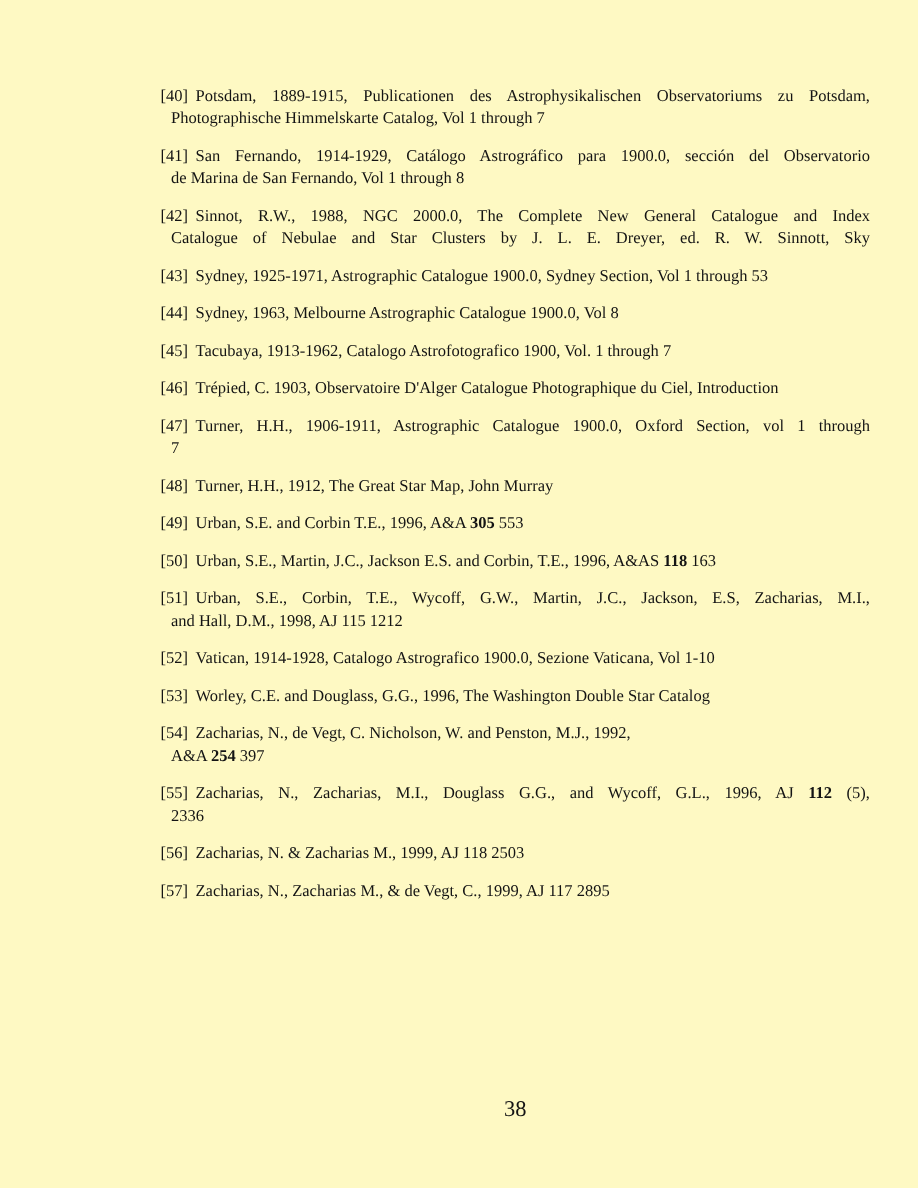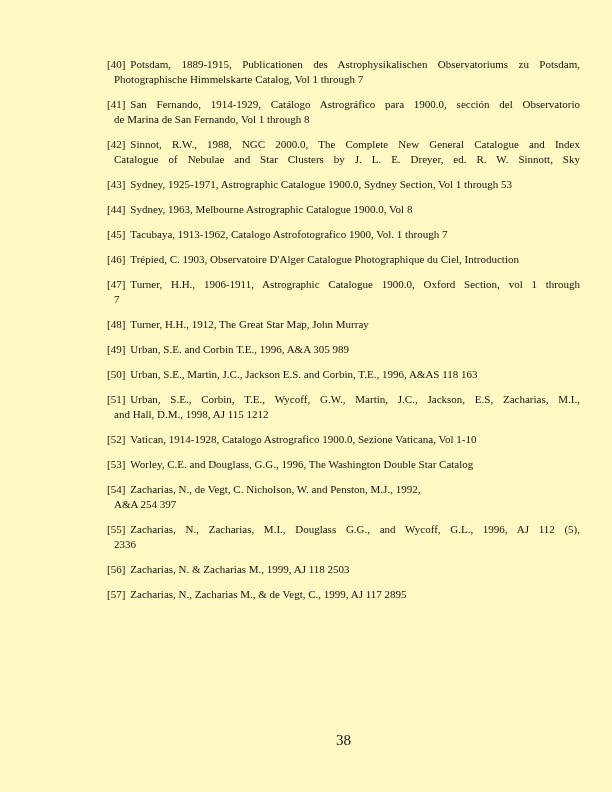--- a/index.html
+++ b/index.html
@@ -41,21 +41,21 @@
     text-justify: inter-word;
   }
   
   .line.cont {
     padding-left: 7px;
   }
   .label {
     display: inline-block;
     margin-right: 5px;
   }
-  b { font-weight: normal; }
+  b { font-weight: bold; }
   .pageno {
     position: absolute;
     top: 733px;
     left: 107px;
     width: 473px;
     text-align: center;
     font-size: 15px;
     line-height: 15px;
   }
 </style>
@@ -89,21 +89,21 @@
         <div class="line"><span class="label">[46]</span><span>Trépied, C. 1903, Observatoire D'Alger Catalogue Photographique du Ciel, Introduction</span></div>
       </div>
       <div class="entry">
         <div class="line jfull"><span class="label">[47]</span><span>Turner, H.H., 1906-1911, Astrographic Catalogue 1900.0, Oxford Section, vol 1 through</span></div>
         <div class="line cont"><span>7</span></div>
       </div>
       <div class="entry">
         <div class="line"><span class="label">[48]</span><span>Turner, H.H., 1912, The Great Star Map, John Murray</span></div>
       </div>
       <div class="entry">
-        <div class="line"><span class="label">[49]</span><span>Urban, S.E. and Corbin T.E., 1996, A&amp;A </span><b>305</b><span> 989</span></div>
+        <div class="line"><span class="label">[49]</span><span>Urban, S.E. and Corbin T.E., 1996, A&amp;A </span><b>305</b><span> 553</span></div>
       </div>
       <div class="entry">
         <div class="line"><span class="label">[50]</span><span>Urban, S.E., Martin, J.C., Jackson E.S. and Corbin, T.E., 1996, A&amp;AS </span><b>118</b><span> 163</span></div>
       </div>
       <div class="entry">
         <div class="line jfull"><span class="label">[51]</span><span>Urban, S.E., Corbin, T.E., Wycoff, G.W., Martin, J.C., Jackson, E.S, Zacharias, M.I.,</span></div>
         <div class="line cont"><span>and Hall, D.M., 1998, AJ 115 1212</span></div>
       </div>
       <div class="entry">
         <div class="line"><span class="label">[52]</span><span>Vatican, 1914-1928, Catalogo Astrografico 1900.0, Sezione Vaticana, Vol 1-10</span></div>

